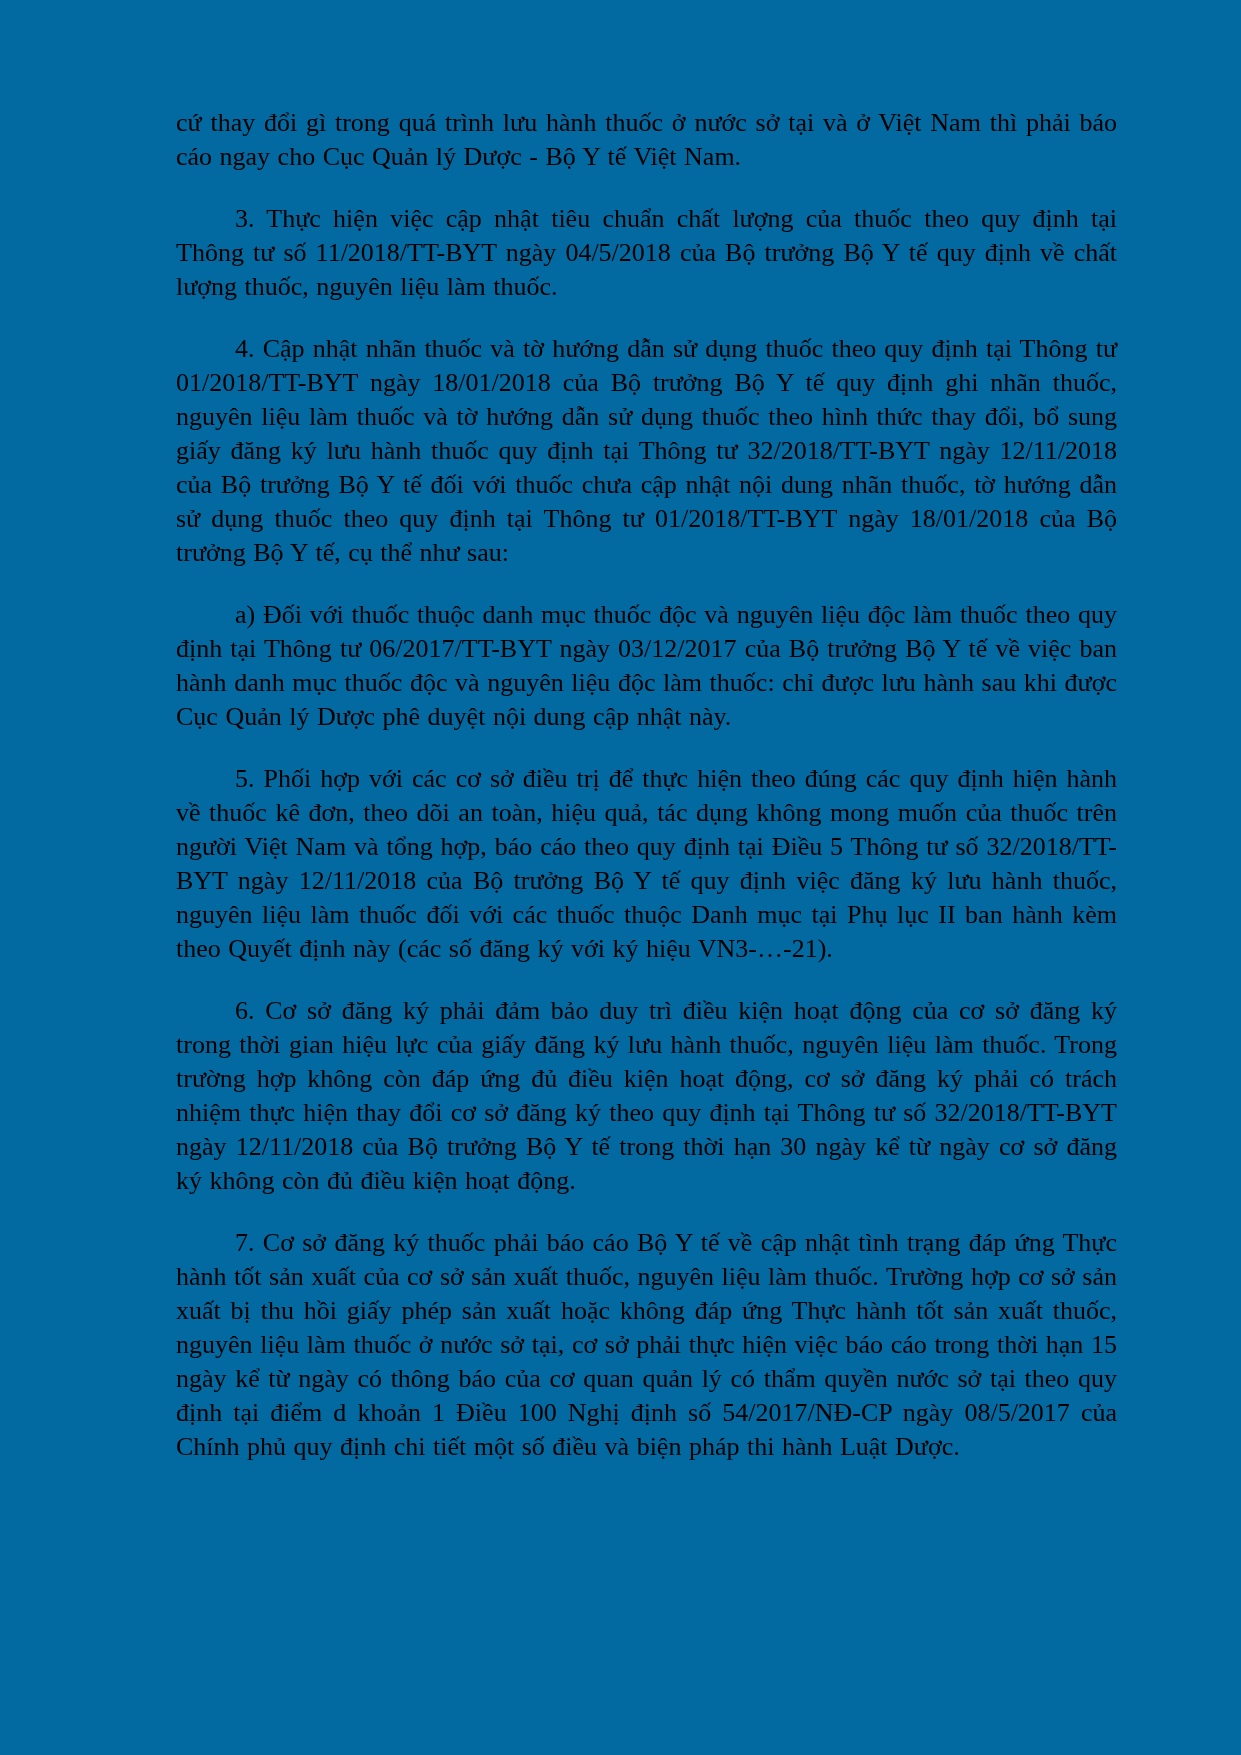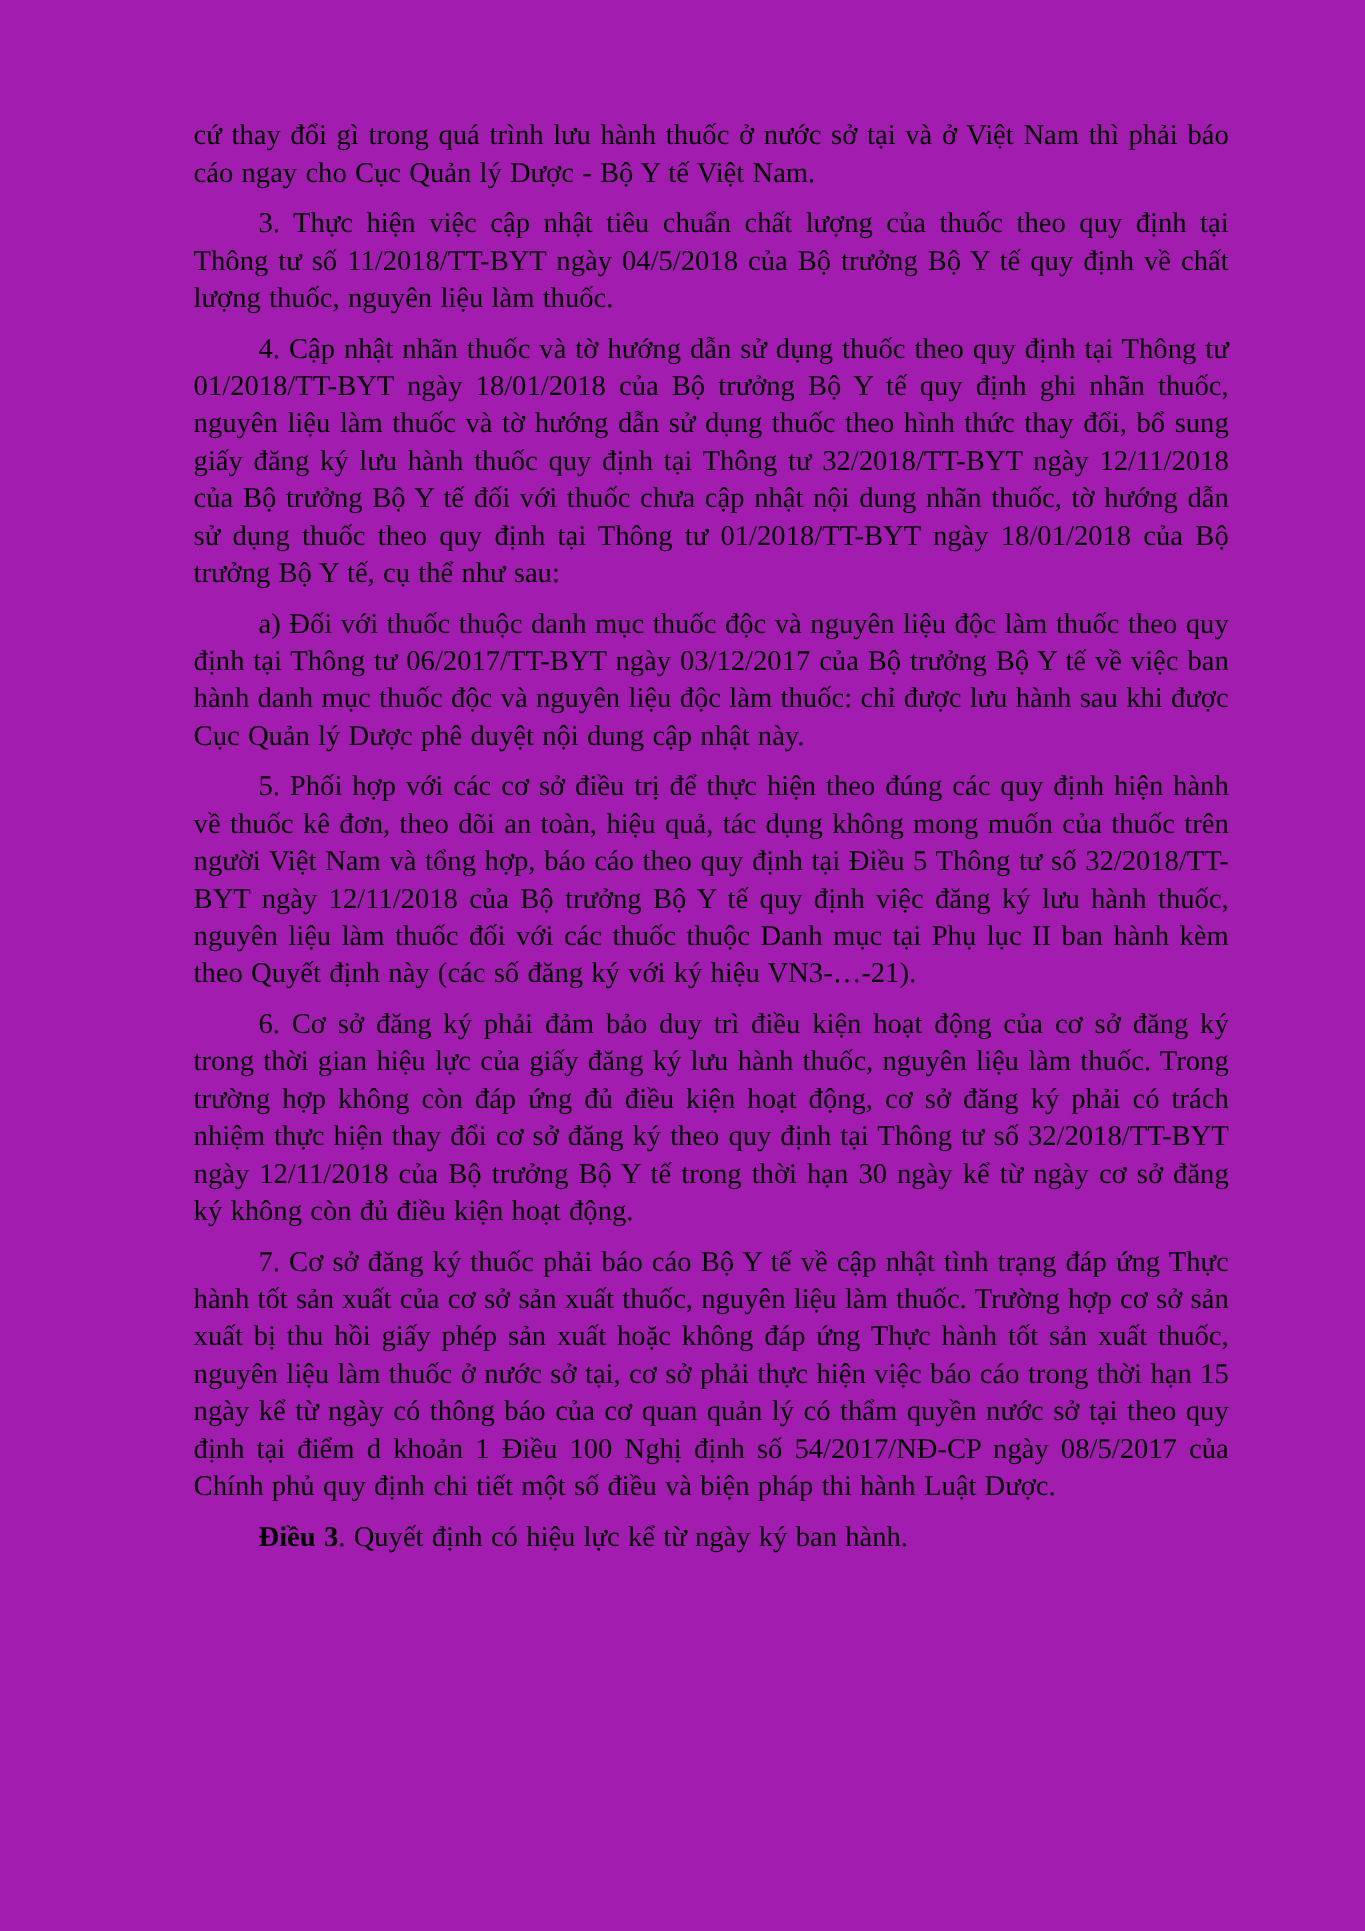--- a/index.html
+++ b/index.html
@@ -5,54 +5,53 @@
   html, body {
     margin: 0;
     padding: 0;
     background: #ffffff;
   }
   .page {
     position: relative;
     width: 1241px;
     height: 1755px;
     box-sizing: border-box;
-    background: #a21caf;
+    background: #0369a1;
     color: #000000;
     padding: 106px 124px 40px 176px;
     overflow: hidden;
   }
   .doc-body {
     width: 100%;
   }
   .para {
     margin: 0;
     font-family: "Liberation Serif", "DejaVu Serif", serif;
     font-size: 26px;
     line-height: 34px;
     text-align: justify;
     color: #000000;
     word-spacing: 1px;
   }
   .para + .para {
-    margin-top: 12px;
+    margin-top: 28px;
   }
   .para.indent {
     text-indent: 59px;
   }
   .bold {
     font-weight: bold;
   }
 </style>
 </head>
 <body>
 
 <div class="page">
   <div class="doc-body" id="doc-body">
       <p class="para"><span>cứ thay đổi gì trong quá trình lưu hành thuốc ở nước sở tại và ở Việt Nam thì phải báo cáo ngay cho Cục Quản lý Dược - Bộ Y tế Việt Nam.</span></p>
       <p class="para indent"><span>3. Thực hiện việc cập nhật tiêu chuẩn chất lượng của thuốc theo quy định tại Thông tư số 11/2018/TT-BYT ngày 04/5/2018 của Bộ trưởng Bộ Y tế quy định về chất lượng thuốc, nguyên liệu làm thuốc.</span></p>
       <p class="para indent"><span>4. Cập nhật nhãn thuốc và tờ hướng dẫn sử dụng thuốc theo quy định tại Thông tư 01/2018/TT-BYT ngày 18/01/2018 của Bộ trưởng Bộ Y tế quy định ghi nhãn thuốc, nguyên liệu làm thuốc và tờ hướng dẫn sử dụng thuốc theo hình thức thay đổi, bổ sung giấy đăng ký lưu hành thuốc quy định tại Thông tư 32/2018/TT-BYT ngày 12/11/2018 của Bộ trưởng Bộ Y tế đối với thuốc chưa cập nhật nội dung nhãn thuốc, tờ hướng dẫn sử dụng thuốc theo quy định tại Thông tư 01/2018/TT-BYT ngày 18/01/2018 của Bộ trưởng Bộ Y tế, cụ thể như sau:</span></p>
       <p class="para indent"><span>a) Đối với thuốc thuộc danh mục thuốc độc và nguyên liệu độc làm thuốc theo quy định tại Thông tư 06/2017/TT-BYT ngày 03/12/2017 của Bộ trưởng Bộ Y tế về việc ban hành danh mục thuốc độc và nguyên liệu độc làm thuốc: chỉ được lưu hành sau khi được Cục Quản lý Dược phê duyệt nội dung cập nhật này.</span></p>
       <p class="para indent"><span>5. Phối hợp với các cơ sở điều trị để thực hiện theo đúng các quy định hiện hành về thuốc kê đơn, theo dõi an toàn, hiệu quả, tác dụng không mong muốn của thuốc trên người Việt Nam và tổng hợp, báo cáo theo quy định tại Điều 5 Thông tư số 32/2018/TT-BYT ngày 12/11/2018 của Bộ trưởng Bộ Y tế quy định việc đăng ký lưu hành thuốc, nguyên liệu làm thuốc đối với các thuốc thuộc Danh mục tại Phụ lục II ban hành kèm theo Quyết định này (các số đăng ký với ký hiệu VN3-…-21).</span></p>
       <p class="para indent"><span>6. Cơ sở đăng ký phải đảm bảo duy trì điều kiện hoạt động của cơ sở đăng ký trong thời gian hiệu lực của giấy đăng ký lưu hành thuốc, nguyên liệu làm thuốc. Trong trường hợp không còn đáp ứng đủ điều kiện hoạt động, cơ sở đăng ký phải có trách nhiệm thực hiện thay đổi cơ sở đăng ký theo quy định tại Thông tư số 32/2018/TT-BYT ngày 12/11/2018 của Bộ trưởng Bộ Y tế trong thời hạn 30 ngày kể từ ngày cơ sở đăng ký không còn đủ điều kiện hoạt động.</span></p>
       <p class="para indent"><span>7. Cơ sở đăng ký thuốc phải báo cáo Bộ Y tế về cập nhật tình trạng đáp ứng Thực hành tốt sản xuất của cơ sở sản xuất thuốc, nguyên liệu làm thuốc. Trường hợp cơ sở sản xuất bị thu hồi giấy phép sản xuất hoặc không đáp ứng Thực hành tốt sản xuất thuốc, nguyên liệu làm thuốc ở nước sở tại, cơ sở phải thực hiện việc báo cáo trong thời hạn 15 ngày kể từ ngày có thông báo của cơ quan quản lý có thẩm quyền nước sở tại theo quy định tại điểm d khoản 1 Điều 100 Nghị định số 54/2017/NĐ-CP ngày 08/5/2017 của Chính phủ quy định chi tiết một số điều và biện pháp thi hành Luật Dược.</span></p>
-      <p class="para indent"><span class="bold">Điều 3</span><span>. Quyết định có hiệu lực kể từ ngày ký ban hành.</span></p>
     </div>
 </div>
 
 </body></html>

